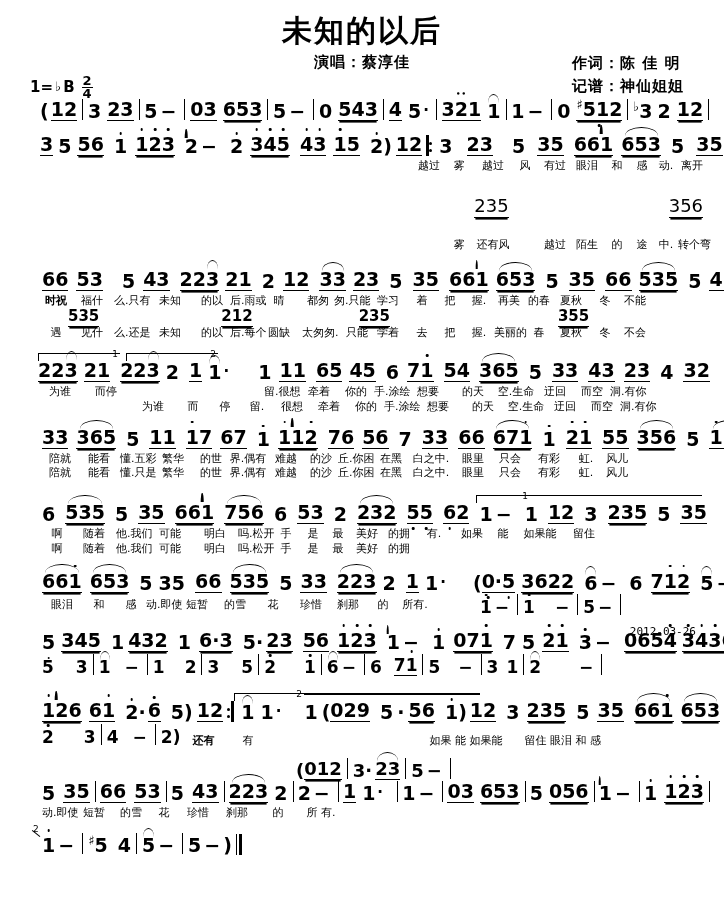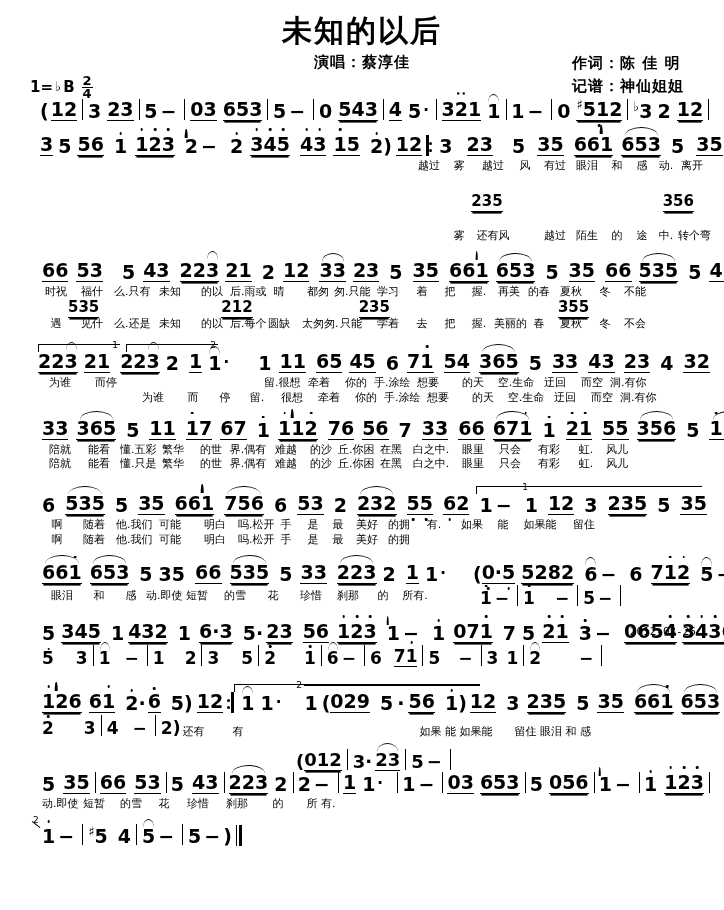--- a/index.html
+++ b/index.html
@@ -243,21 +243,21 @@
         <span class="lyr" style="width:34px;">雾</span>
         <span class="lyr" style="width:34px;">越过</span>
       <span class="lyr" style="width:30px;">风</span>
         <span class="lyr" style="width:30px;">有过</span>
       <span class="lyr" style="width:34px;">眼泪</span>
         <span class="lyr" style="width:26px;">和</span>
         <span class="lyr" style="width:24px;">感</span>
         <span class="lyr" style="width:24px;">动.</span>
         <span class="lyr" style="width:28px;">离开</span>
     </div>
-    <div class="rawlyric" style="font-size:15px;font-weight:bold;padding-left:424px;margin-top:1px;">
+    <div class="rawlyric" style="font-size:18px;font-weight:normal;padding-left:424px;margin-top:1px;">
       <span class="u2">235</span><span style="display:inline-block;width:160px;"></span><span class="u2">356</span>
     </div>
     <div class="lyricrow lyric2">
       <span style="display:inline-block;width:400px;"></span>
       <span class="lyr" style="width:26px;"></span>
         <span class="lyr" style="width:34px;">雾</span>
         <span class="lyr" style="width:34px;">还有风</span>
       <span class="lyr" style="width:30px;"></span>
         <span class="lyr" style="width:30px;">越过</span>
       <span class="lyr" style="width:34px;">陌生</span>
@@ -295,21 +295,21 @@
         <span class="u1" style="margin-left:10px;">35</span>
       <span class="bar"></span>
         <span class="u1">66</span>
         <span class="u2 tie" style="margin-left:7px;">535</span>
       <span class="bar"></span>
         <span>5</span>
         <span class="u1" style="margin-left:8px;">43</span>
       <span class="bar"></span>
     </div>
     <div class="lyricrow" style="padding-left:26px;">
-      <span class="lyr" style="width:28px;">时祝</span>
+      <span class="lyr" style="width:28px;font-weight:bold;">时祝</span>
         <span class="lyr" style="width:44px;">福什</span>
       <span class="lyr" style="width:32px;">么.只有</span>
         <span class="lyr" style="width:48px;">未知</span>
       <span class="lyr" style="width:36px;">的以</span>
         <span class="lyr" style="width:26px;">后.雨或</span>
       <span class="lyr" style="width:46px;">晴</span>
         <span class="lyr" style="width:32px;">都匆</span>
         <span class="lyr" style="width:34px;">匆.只能</span>
       <span class="lyr" style="width:40px;">学习</span>
         <span class="lyr" style="width:28px;">着</span>
@@ -326,21 +326,21 @@
     </div>
     <div class="lyricrow lyric2" style="padding-left:26px;">
       <span class="lyr" style="width:28px;">遇</span>
         <span class="lyr" style="width:44px;">见什</span>
       <span class="lyr" style="width:32px;">么.还是</span>
         <span class="lyr" style="width:48px;">未知</span>
       <span class="lyr" style="width:36px;">的以</span>
         <span class="lyr" style="width:26px;">后.每个</span>
       <span class="lyr" style="width:46px;">圆缺</span>
         <span class="lyr" style="width:32px;">太匆匆.</span>
-        <span class="lyr" style="width:34px;">只能</span>
+        <span class="lyr" style="width:34px;text-align:right;">只能</span>
       <span class="lyr" style="width:40px;">学着</span>
         <span class="lyr" style="width:28px;">去</span>
         <span class="lyr" style="width:28px;">把</span>
       <span class="lyr" style="width:30px;">握.</span>
         <span class="lyr" style="width:30px;">美丽的</span>
         <span class="lyr" style="width:30px;">春</span>
         <span class="lyr" style="width:34px;">夏秋</span>
       <span class="lyr" style="width:34px;">冬</span>
         <span class="lyr" style="width:26px;">不会</span>
     </div>
@@ -581,21 +581,21 @@
       <span class="bar"></span>
         <span class="u2 tie">223</span>
         <span style="margin-left:6px;">2</span>
       <span class="bar"></span>
         <span class="u1">1</span>
         <span style="margin-left:6px;">1</span>
         <span class="aug">·</span>
       <span class="bar" style="margin-left:14px;"></span>
         <span style="margin-left:6px;">(</span>
         <span class="u1"><span class="dotdn">0</span>·<span class="dotdn">5</span></span>
-        <span class="u2" style="margin-left:6px;">5282</span>
+        <span class="u2" style="margin-left:6px;">3622</span>
       <span class="bar"></span>
         <span class="tie">6</span>
         <span class="dash">−</span>
       <span class="bar"></span>
         <span>6</span>
         <span class="u2" style="margin-left:8px;">7<span class="dotup">1</span><span class="dotup">2</span></span>
       <span class="bar"></span>
         <span class="tie">5</span>
         <span class="dash">−</span>
       <span class="bar"></span>
@@ -743,21 +743,21 @@
     </div>
     <div class="noterow" style="padding-left:26px;font-size:17px;margin-top:3px;">
       <span class="dotup" style="position:relative;">2</span>
         <span style="margin-left:30px;">3</span>
       <span class="bar"></span>
         <span>4</span>
         <span class="dash" style="margin-left:14px;">−</span>
       <span class="bar"></span>
         <span>2</span>
         <span>)</span>
-      <span style="font-size:11px;font-weight:normal;margin-left:2px;">还有</span>
+      <span style="font-size:11px;font-weight:bold;margin-left:12px;">还有</span>
       <span style="font-size:11px;font-weight:normal;margin-left:28px;">有</span>
       <span style="display:inline-block;width:176px;"></span>
       <span style="font-size:11px;font-weight:normal;">如果 能 如果能</span>
       <span style="font-size:11px;font-weight:normal;margin-left:22px;">留住 眼泪 和 感</span>
     </div>
   </div>
 
   <div class="system sysblock" style="margin-top:14px;">
     <div class="noterow" style="padding-left:280px;font-size:18px;height:20px;">
       <span>(</span>

